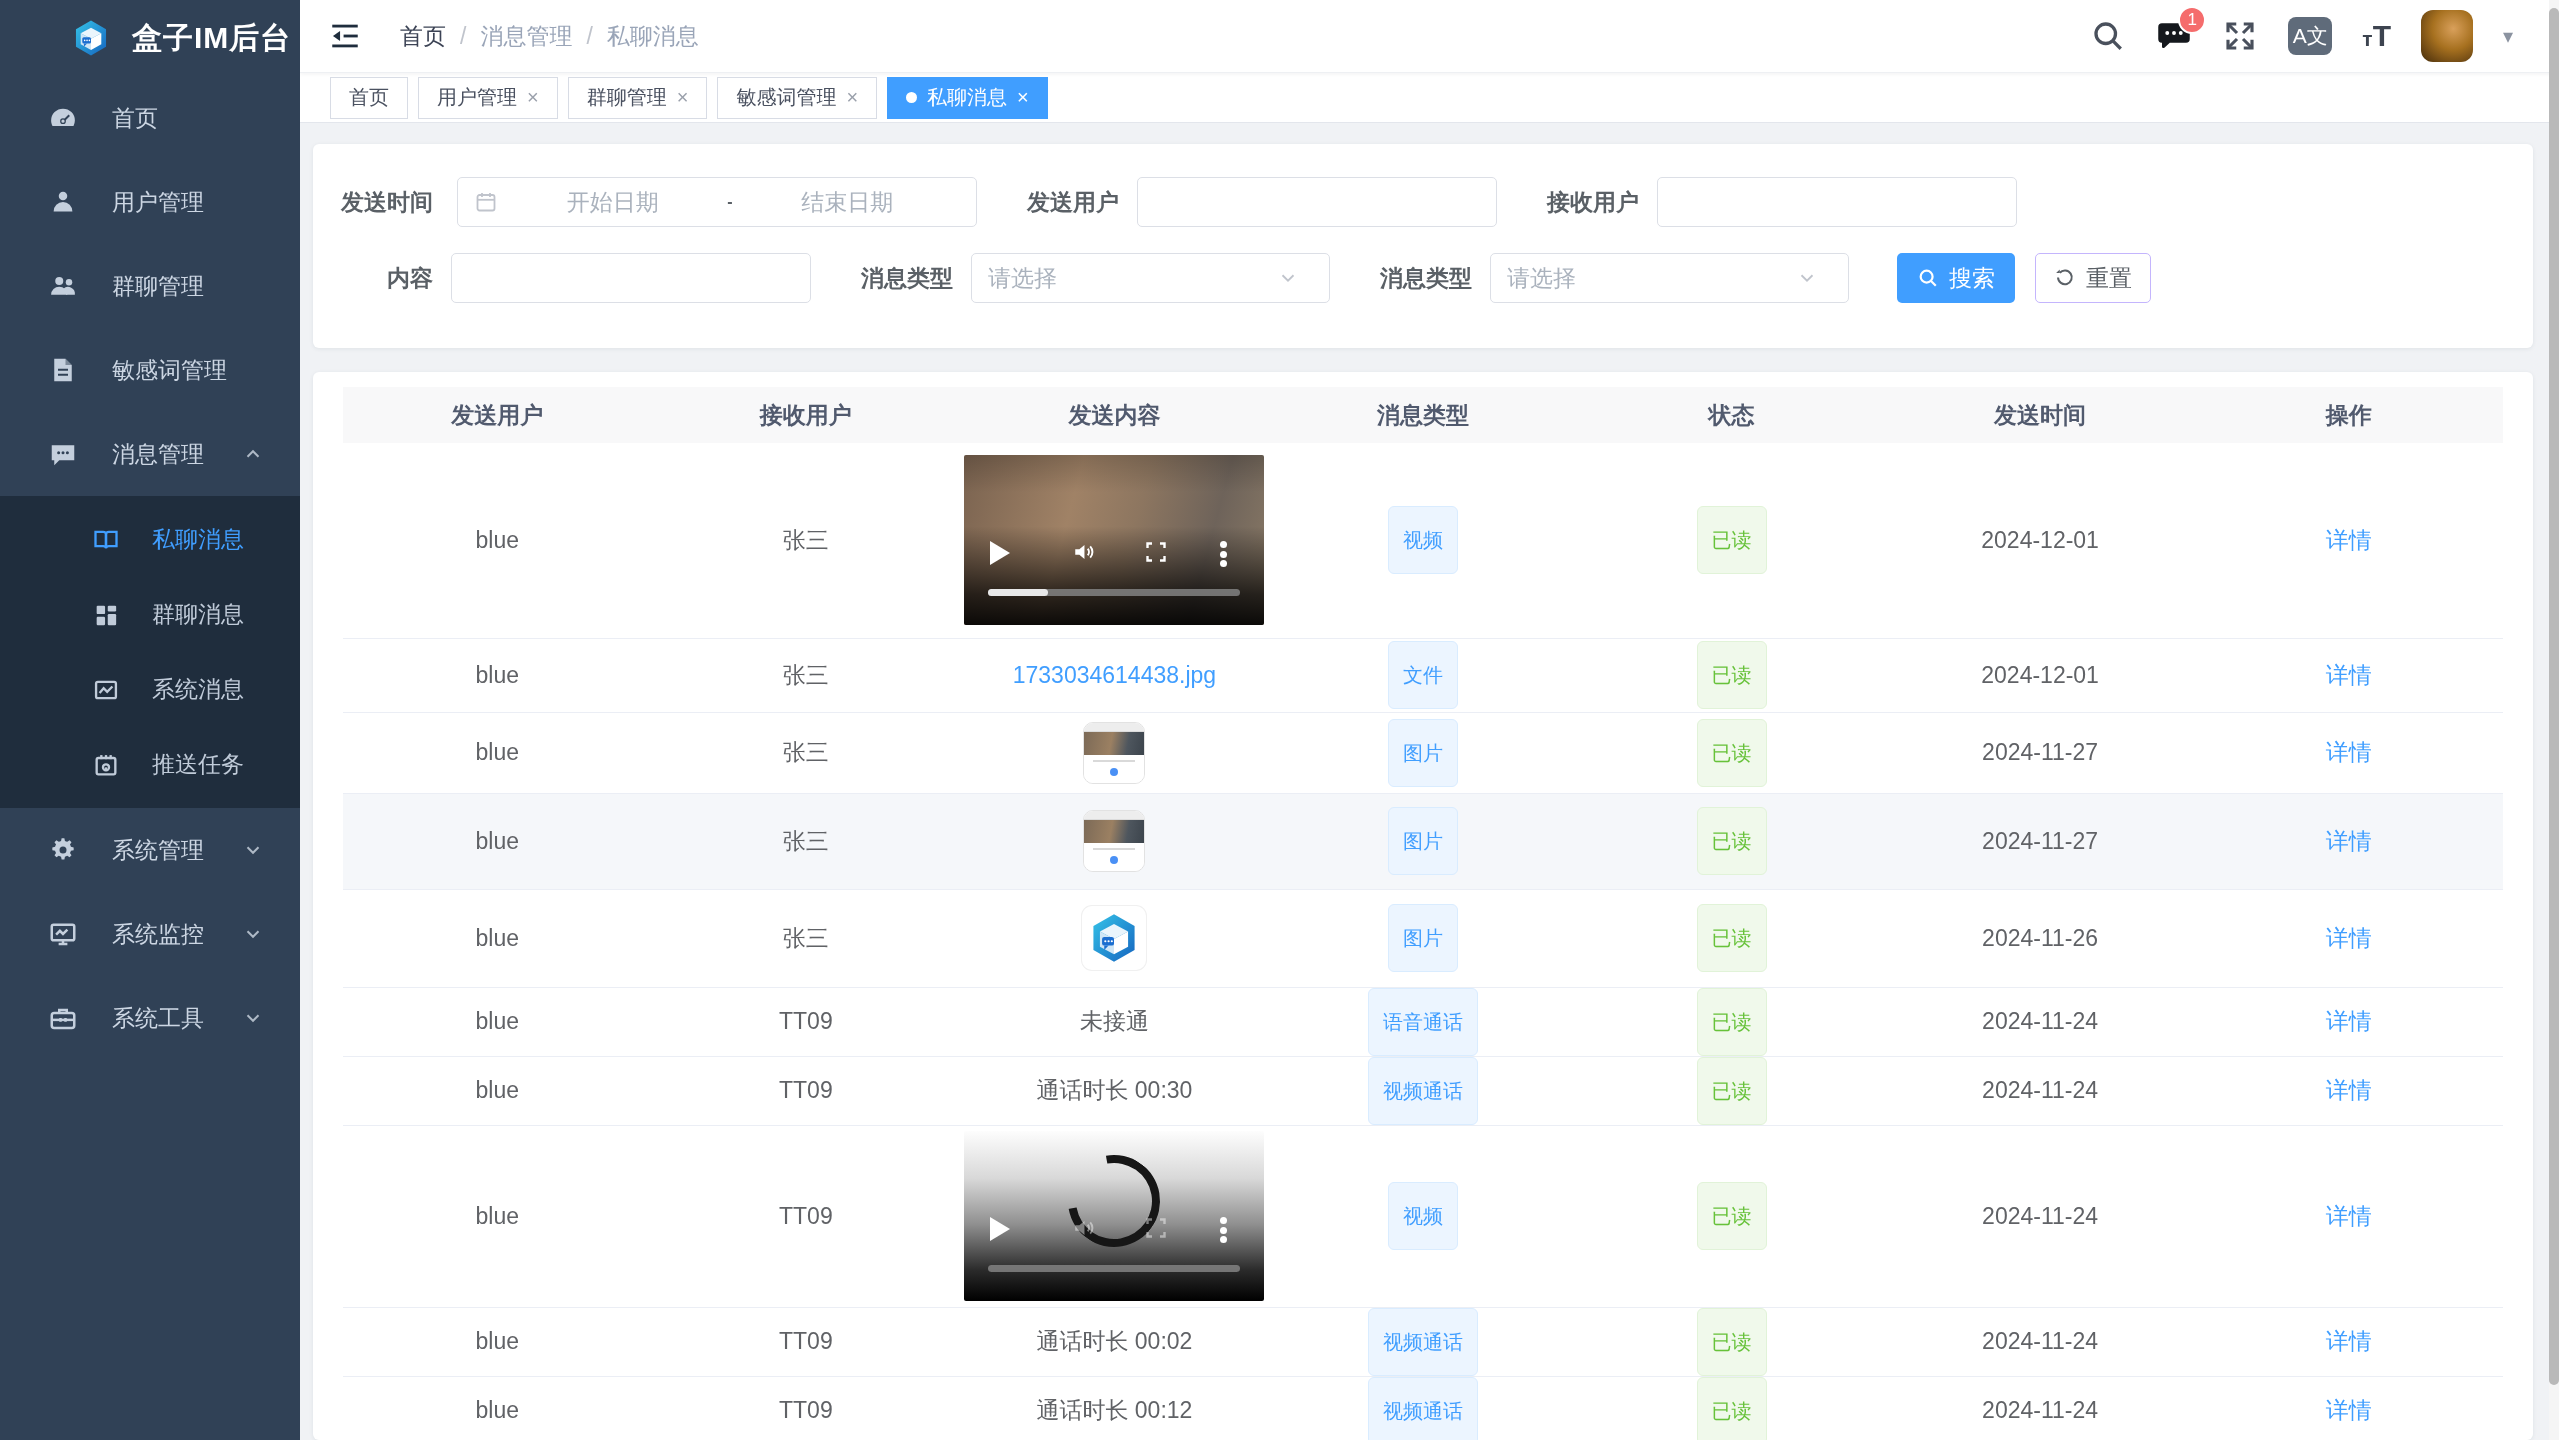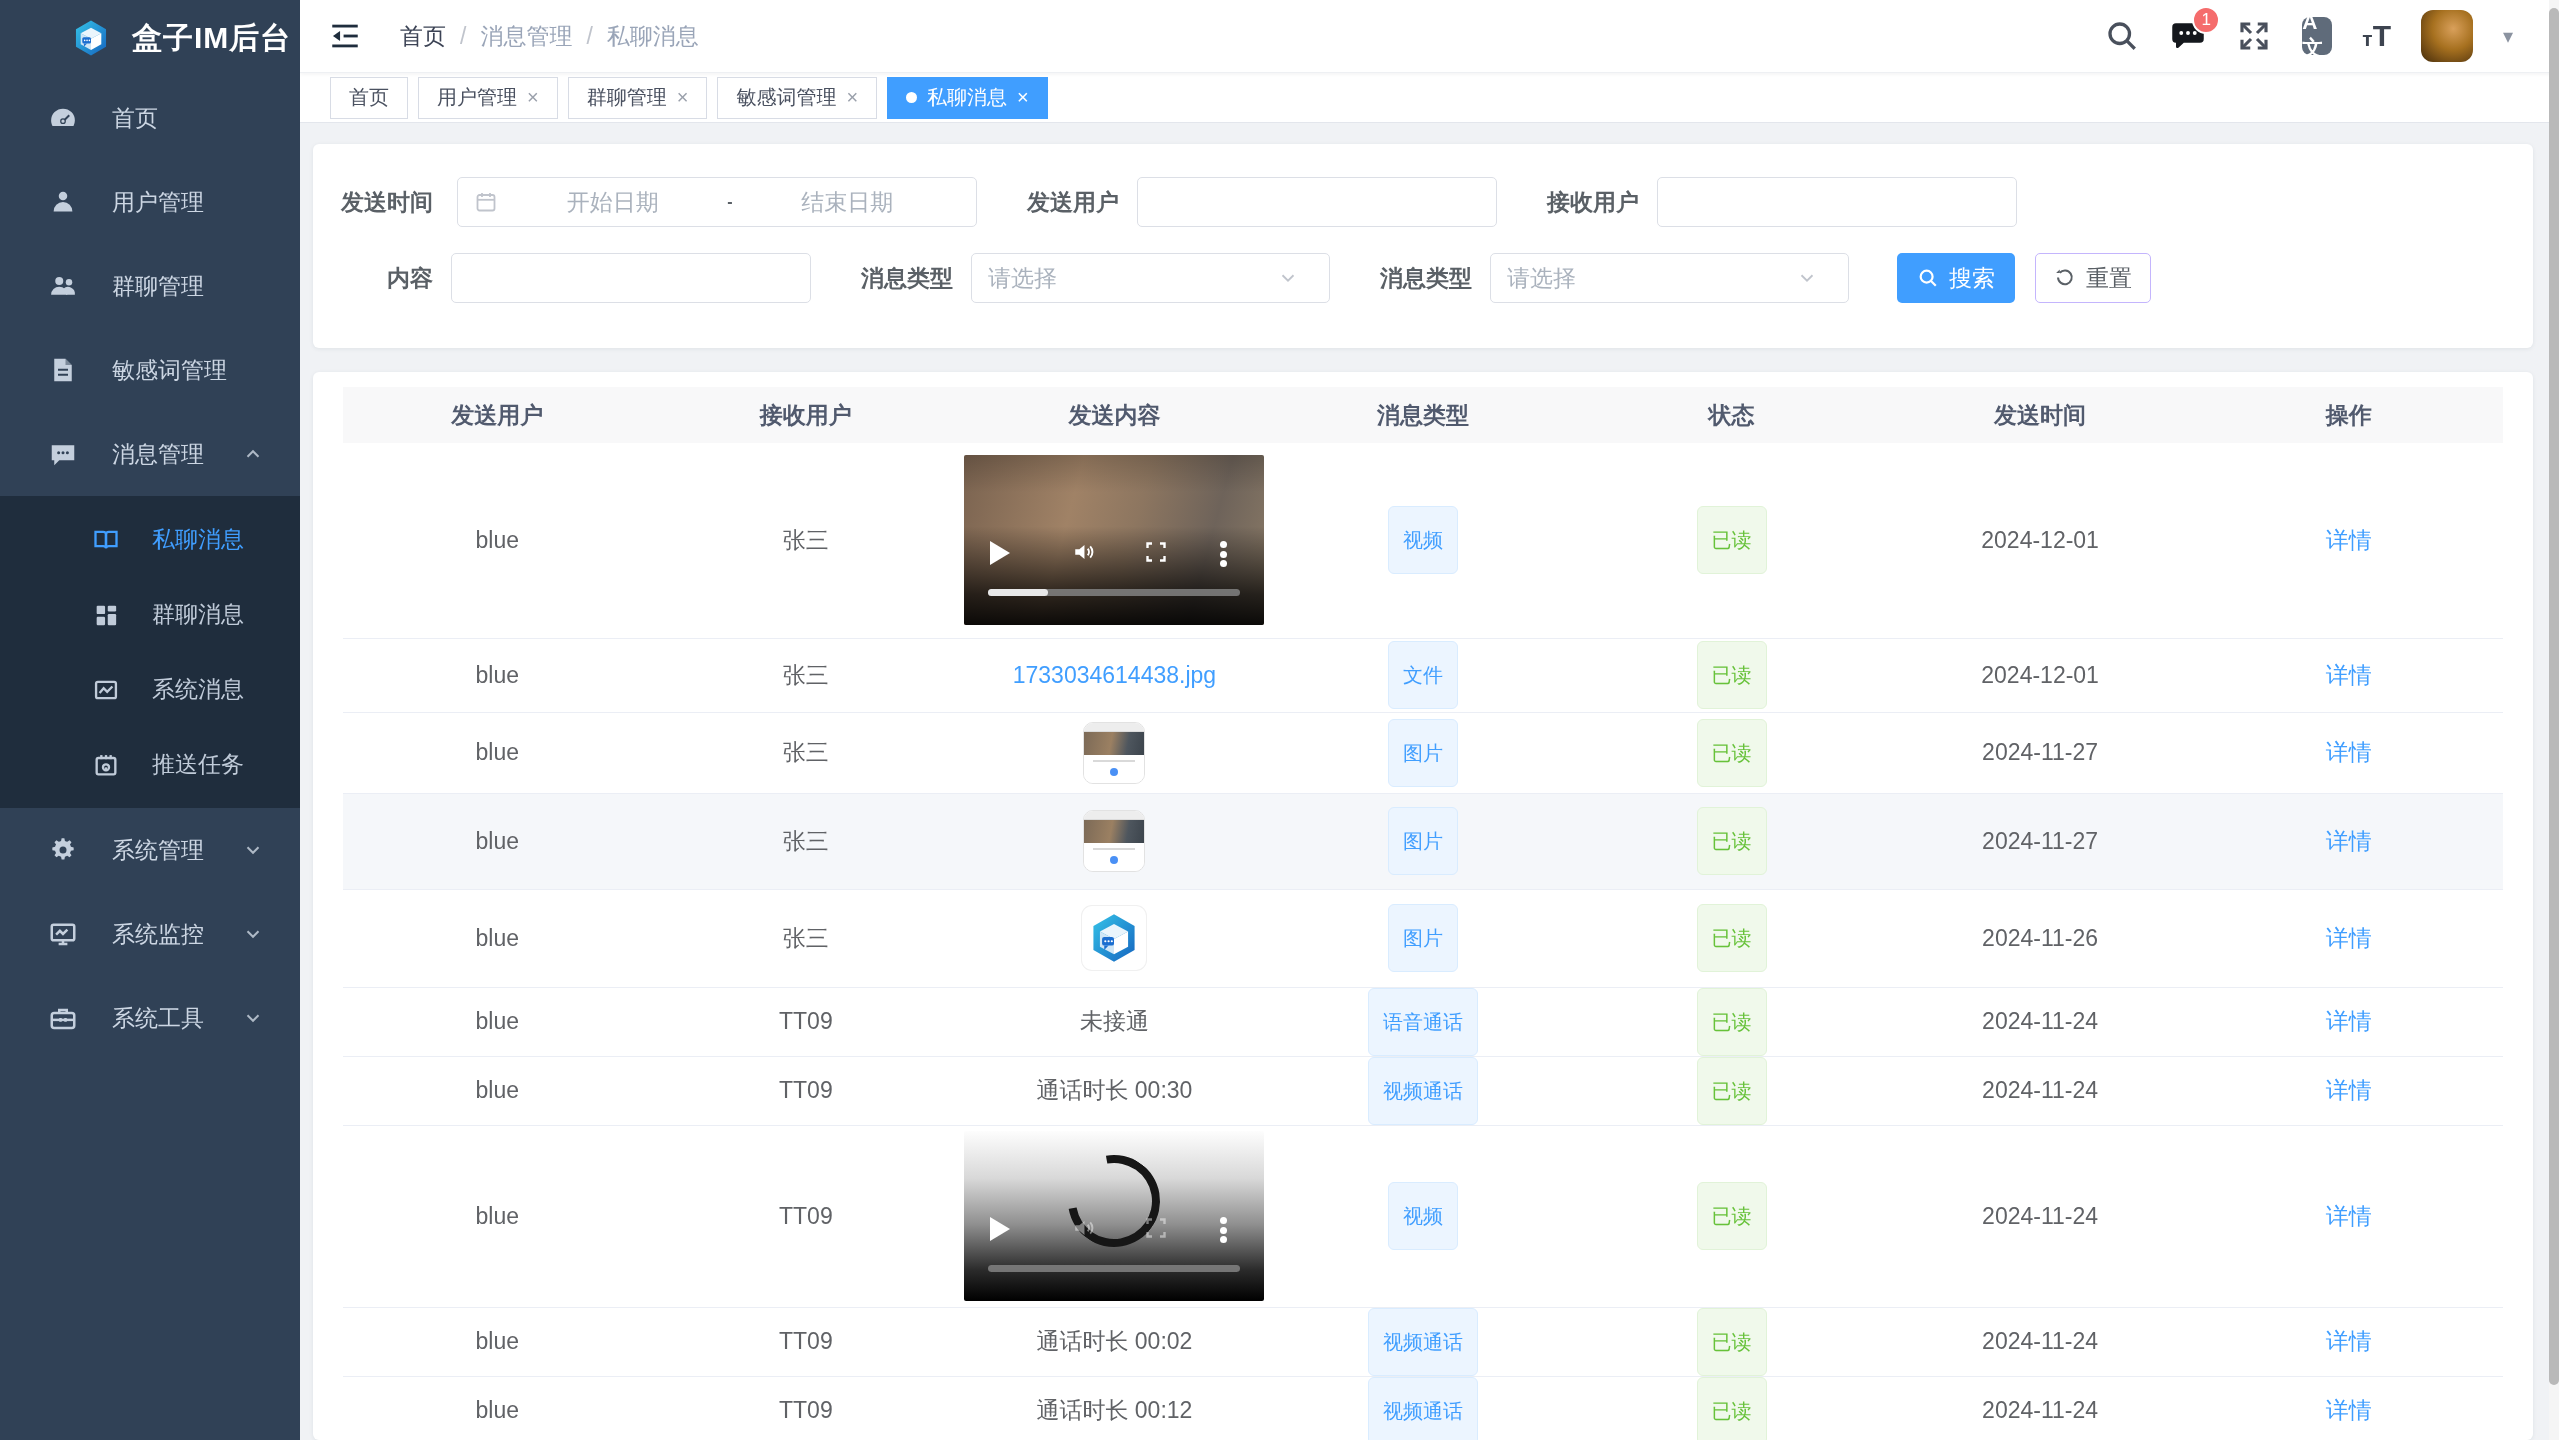--- a/index.html
+++ b/index.html
@@ -30,22 +30,22 @@
   .fold { margin-left:28px; width:34px; height:34px; color:#1f2d3d; cursor:pointer; }
   .crumbs { display:flex; align-items:center; margin-left:38px; gap:14px; font-size:23px; }
   .crumb-home { color:#3c4355; cursor:pointer; }
   .crumb-sep { color:#c0c4cc; }
   .crumb { color:#9aa5b8; }
   .top-right { position:absolute; right:46px; display:flex; align-items:center; gap:30px; }
   .tool { width:36px; height:36px; color:#49505c; cursor:pointer; position:relative; }
   .msg-badge { position:absolute; top:-12px; right:-14px; min-width:28px; height:28px; border-radius:14px;
     background:var(--danger,#f56c6c); color:#fff; font-size:17px; display:flex; align-items:center;
     justify-content:center; border:2px solid #fff; padding:0 5px; }
-  .lang-box { width:30px; height:38px; border-radius:8px; background:#5f6b7a; color:#fff;
-    font-size:21px; font-weight:bold; display:flex; align-items:center; justify-content:center; cursor:pointer; }
+  .lang-box { width:44px; height:38px; border-radius:8px; background:#5f6b7a; color:#fff;
+    font-size:21px; font-weight:normal; display:flex; align-items:center; justify-content:center; cursor:pointer; }
   .tT { font-size:30px; font-weight:bold; color:#3d4450; cursor:pointer; }
   .tT .small-t { font-size:21px; }
   .avatar { width:52px; height:52px; border-radius:12px; cursor:pointer;
     background:radial-gradient(circle at 62% 36%, #d9a05b, #a6701f 45%, #6b4613 78%, #452d0b); }
   .caret { color:#8b93a0; font-size:20px; cursor:pointer; }
 
   .tabsbar { height:50px; background:#fff; border-bottom:1px solid #e3e6ec; display:flex;
     align-items:center; padding-left:30px; gap:10px; position:relative; z-index:3; }
   .tab { height:42px; display:flex; align-items:center; gap:10px; padding:0 18px;
     border:1px solid #d8dce5; background:#fff; color:#4a5160; font-size:20px; cursor:pointer; }

